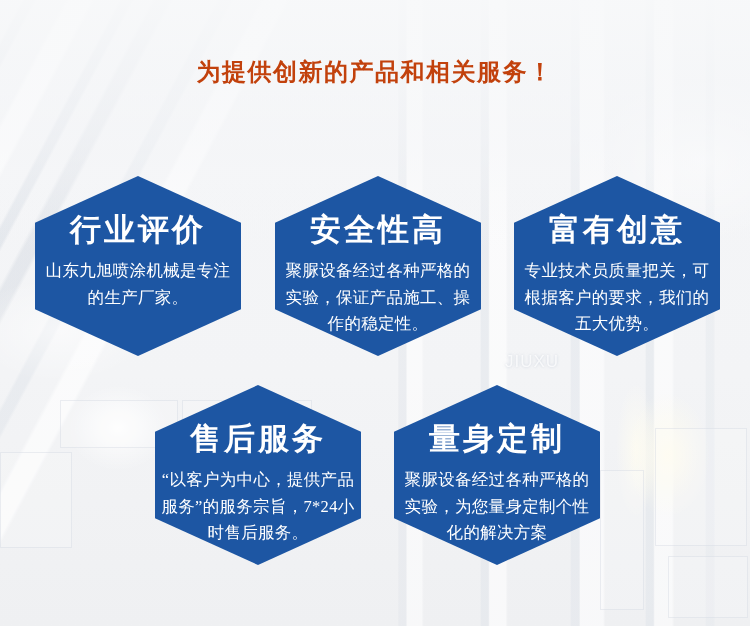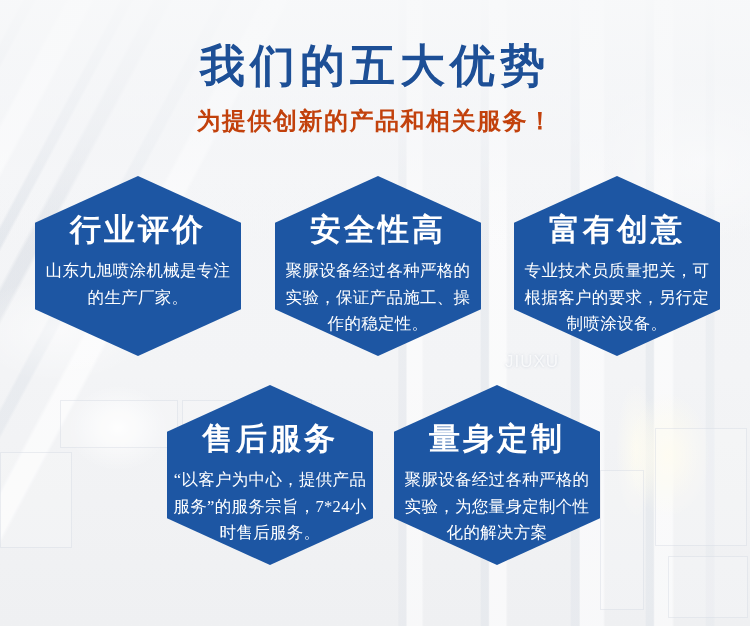--- a/index.html
+++ b/index.html
@@ -132,21 +132,21 @@
     font-size:16.5px;
     line-height:1.62;
     letter-spacing:.3px;
     font-weight:normal;
   }
 
   
   #hex1 { left:35px;  top:176px; }
   #hex2 { left:275px; top:176px; }
   #hex3 { left:514px; top:176px;padding-left:44px; }
-  #hex4 { left:167px; top:385px; }
+  #hex4 { left:155px; top:385px; }
   #hex5 { left:394px; top:385px; }
 
   
   .watermark {
     position:absolute;
     left:505px; top:352px;
     font-family:"Liberation Sans", sans-serif;
     font-size:17px;
     font-weight:normal;
     letter-spacing:1px;
@@ -173,37 +173,36 @@
     <i style="left:668px; top:556px; width:80px;  height:62px;"></i>
     <i style="left:600px; top:470px; width:44px;  height:140px;"></i>
     <i style="left:0px;   top:452px; width:72px;  height:96px;"></i>
   </div>
 
   <div class="bg-layer bg-haze"></div>
 
   <div class="watermark">JIUXU</div>
 
   <div class="header">
-    <div class="title">我们的五大优势</div>
     <div class="subtitle">为提供创新的产品和相关服务！</div>
   </div>
 
   <div class="hex" id="hex1">
     <div class="hex-title">行业评价</div>
     <div class="hex-body">山东九旭喷涂机械是专注的生产厂家。</div>
   </div>
 
   <div class="hex" id="hex2">
     <div class="hex-title">安全性高</div>
     <div class="hex-body">聚脲设备经过各种严格的实验，保证产品施工、操作的稳定性。</div>
   </div>
 
   <div class="hex" id="hex3">
     <div class="hex-title">富有创意</div>
-    <div class="hex-body">专业技术员质量把关，可根据客户的要求，另行定制喷涂设备。</div>
+    <div class="hex-body">专业技术员质量把关，可根据客户的要求，我们的五大优势。</div>
   </div>
 
   <div class="hex" id="hex4">
     <div class="hex-title">售后服务</div>
     <div class="hex-body">“以客户为中心，提供产品服务”的服务宗旨，7*24小时售后服务。</div>
   </div>
 
   <div class="hex" id="hex5">
     <div class="hex-title">量身定制</div>
     <div class="hex-body">聚脲设备经过各种严格的实验，为您量身定制个性化的解决方案</div>

